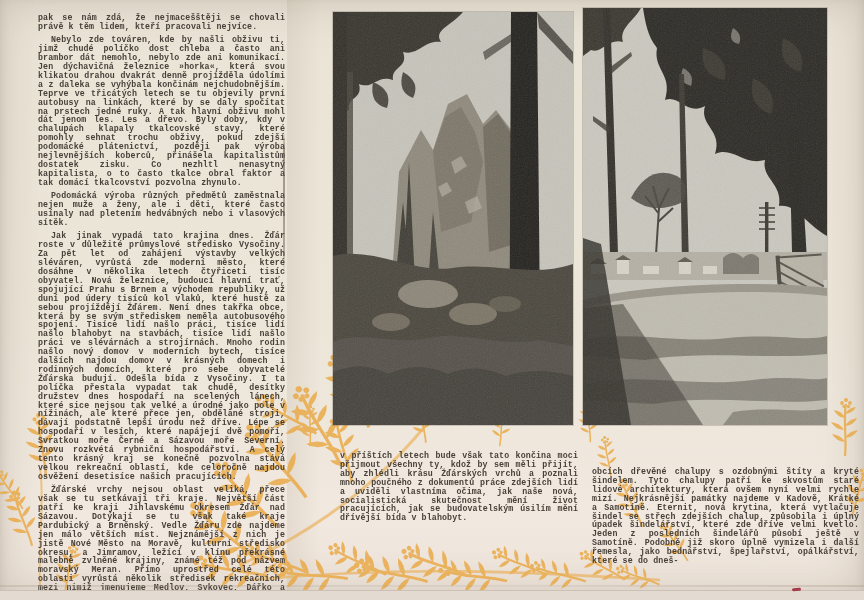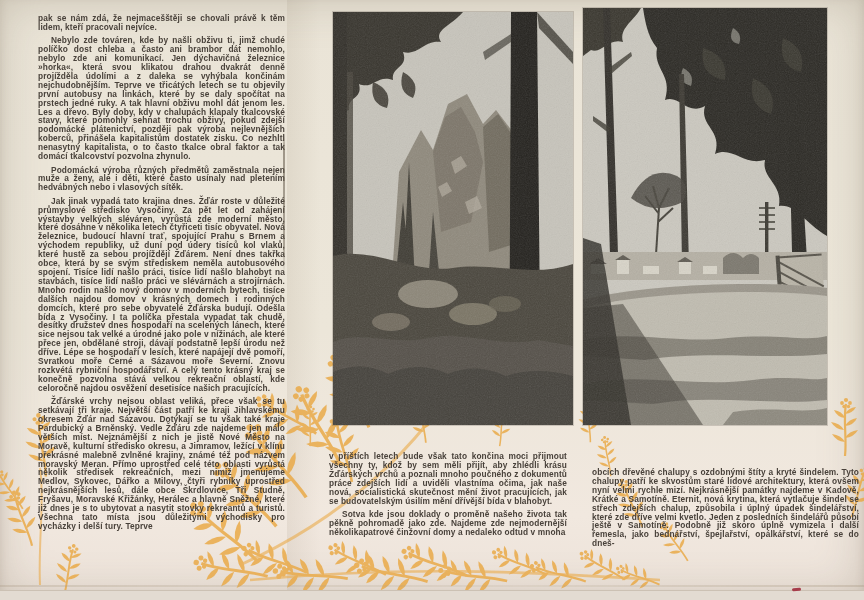--- a/index.html
+++ b/index.html
@@ -1,34 +1,34 @@
 <!DOCTYPE html>
 <html><head>
 <meta charset="utf-8">
 <style>
   html,body{margin:0;padding:0;background:#d8d2c6;}
   .scan{
     position:relative;width:864px;height:600px;overflow:hidden;
     background:linear-gradient(180deg,#eae4d7 0%,#ece6d9 55%,#f1e8df 86%,#ece2d9 100%);
-    font-family:Liberation Sans, sans-serif;
+    font-family:Liberation Mono, monospace;
   }
   .scan::after{
     content:"";position:absolute;inset:0;pointer-events:none;
     box-shadow:inset 0 0 46px rgba(120,106,86,.28), inset 0 -4px 10px rgba(110,95,80,.18);
   }
   .col{
     position:absolute;z-index:3;
     color:#48413a;
     font-size:8.3px;line-height:8.9px;font-weight:700;
     text-align:justify;letter-spacing:.12px;
   }
   .col p{margin:0 0 4.5px 0;text-indent:13px;}
   .col p.noindent{text-indent:0;}
   .left-col{left:38px;top:14px;width:247px;}
-  .mid-col{left:329px;top:452px;width:238px;}
+  .mid-col{left:340px;top:452px;width:238px;}
   .right-col{left:592px;top:468px;width:267px;}
   .photo{position:absolute;z-index:2;margin:0;box-shadow:0 0 0 1px rgba(90,85,75,.25);}
   .photo svg{display:block;}
   #photo-left{left:333px;top:12px;width:240px;height:413px;}
   #photo-right{left:583px;top:8px;width:244px;height:417px;}
   .ornament{position:absolute;left:0;top:330px;width:864px;height:270px;z-index:1;pointer-events:none;}
   .crease-v{
     position:absolute;left:283px;top:132px;width:2px;height:142px;z-index:4;
     background:linear-gradient(180deg,rgba(255,255,255,0) 0%,rgba(95,85,70,.55) 12%,rgba(95,85,70,.45) 80%,rgba(255,255,255,0) 100%);
     border-radius:1px;
@@ -208,21 +208,20 @@
       <path d="M0,376 C55,364 110,380 170,372 C210,367 230,374 244,370 L244,392 C190,398 130,386 70,396 L0,392 Z" fill="#504c43" opacity=".5"></path>
       <path d="M0,300 L40,296 L120,417 L0,417 Z" fill="#3f3c35" opacity=".55"></path>
       <path d="M0,230 L18,236 L48,417 L0,417 Z" fill="#34312b" opacity=".85"></path>
       <path d="M150,404 C190,398 220,406 244,400 L244,417 L140,417 Z" fill="#5a564c" opacity=".5"></path>
       <rect width="244" height="417" filter="url(#g2)" opacity=".16"></rect>
     </svg>
   </figure>
 
   <div class="col mid-col">
     <p class="noindent">v příštích letech bude však tato končina moci přijmout všechny ty, kdož by sem měli přijít, aby zhlédli krásu Žďárských vrchů a poznali mnoho poučného z dokumentů práce zdejších lidí a uviděli vlastníma očima, jak naše nová, socialistická skutečnost mění život pracujících, jak se budovatelským úsilím mění dřívější bída v blahobyt.</p>
-    <p>Sotva kde jsou doklady o proměně našeho života tak pěkně pohromadě jako zde. Najdeme zde nejmodernější několikapatrové činžovní domy a nedaleko odtud v mnoha</p>
   </div>
 
   <div class="col right-col">
     <p class="noindent">obcích dřevěné chalupy s ozdobnými štíty a kryté šindelem. Tyto chalupy patří ke skvostům staré lidové architektury, která ovšem nyní velmi rychle mizí. Nejkrásnější památky najdeme v Kadově, Krátké a Samotíně. Eternit, nová krytina, která vytlačuje šindel se střech zdejších chalup, způsobila i úplný úpadek šindelářství, které zde dříve velmi kvetlo. Jeden z posledních šindelářů působí ještě v Samotíně. Podobně již skoro úplně vymizela i další řemesla, jako bednářství, špejlařství, opálkářství, které se do dneš-</p>
   </div>
 
   <div class="crease-v"></div>
   <div class="fold-line-bottom"></div>
   <div class="bottom-strip"></div>
   <div class="red-mark" style="background: rgb(166, 60, 74);"></div>

